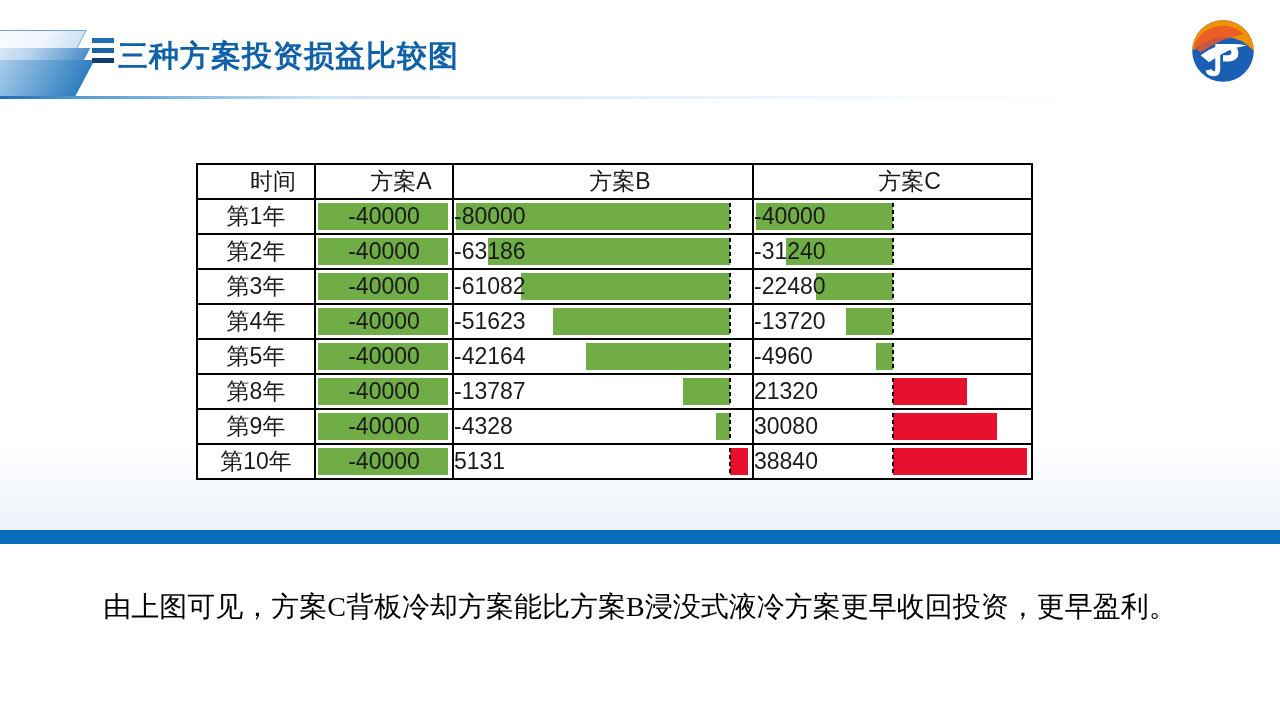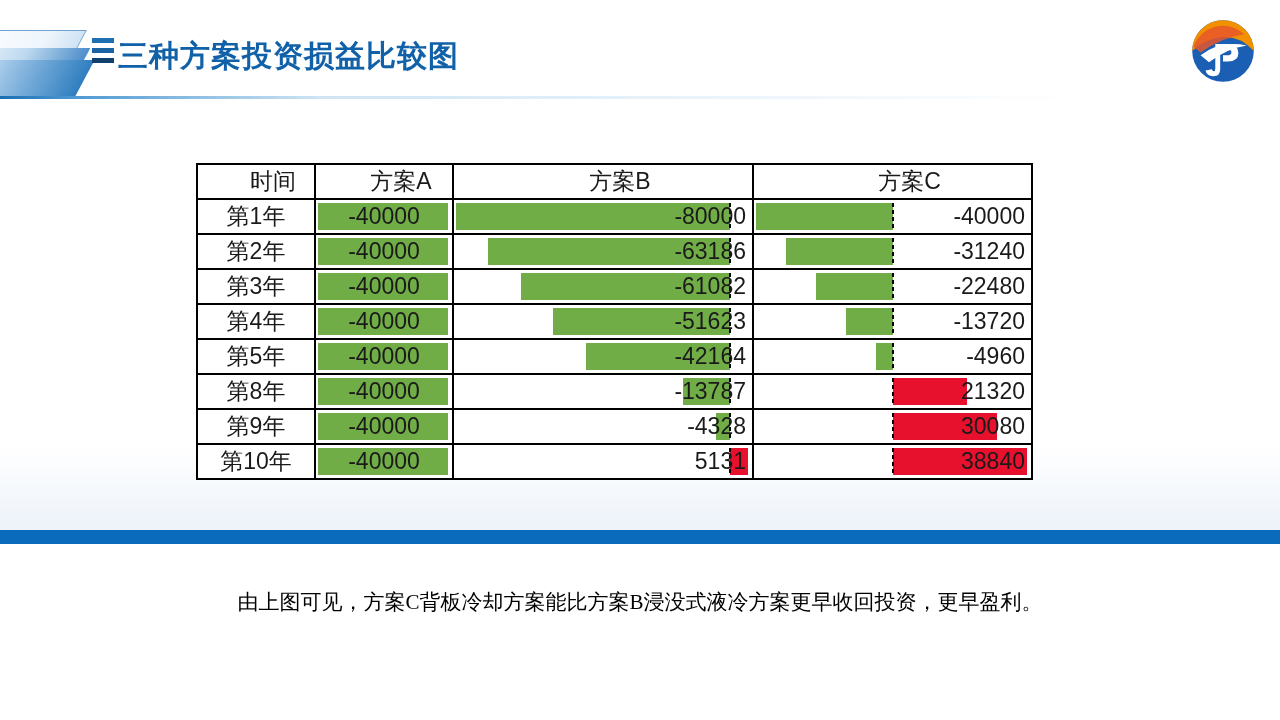--- a/index.html
+++ b/index.html
@@ -122,42 +122,41 @@
   }
   .bar-fill {
     position: absolute;
     top: 0; bottom: 0;
   }
   .bar-label {
     position: relative;
     display: block;
     height: 100%;
     line-height: 33px;
-    padding-right: 6px;
-    text-align: right;
+    padding-right: 22px;
     white-space: nowrap;
   }
   .bar-label.center { text-align: center; padding-right: 0; }
   .zero-line {
     position: absolute;
     top: 0; bottom: 0;
     width: 2px;
     background-image: linear-gradient(#000 55%, rgba(0,0,0,0) 0%);
     background-size: 2px 7px;
     background-repeat: repeat-y;
   }
 
   
   .caption {
     position: absolute;
     left: 0; top: 588px;
     width: 1280px;
     text-align: center;
     font-family: "Liberation Serif", serif;
-    font-size: 21px;
+    font-size: 28px;
     color: #000;
   }
 
   .footer-bar {
     position: absolute;
     left: 0; bottom: 0;
     width: 1280px; height: 14px;
     background: #0a6bbd;
   }
 </style>

